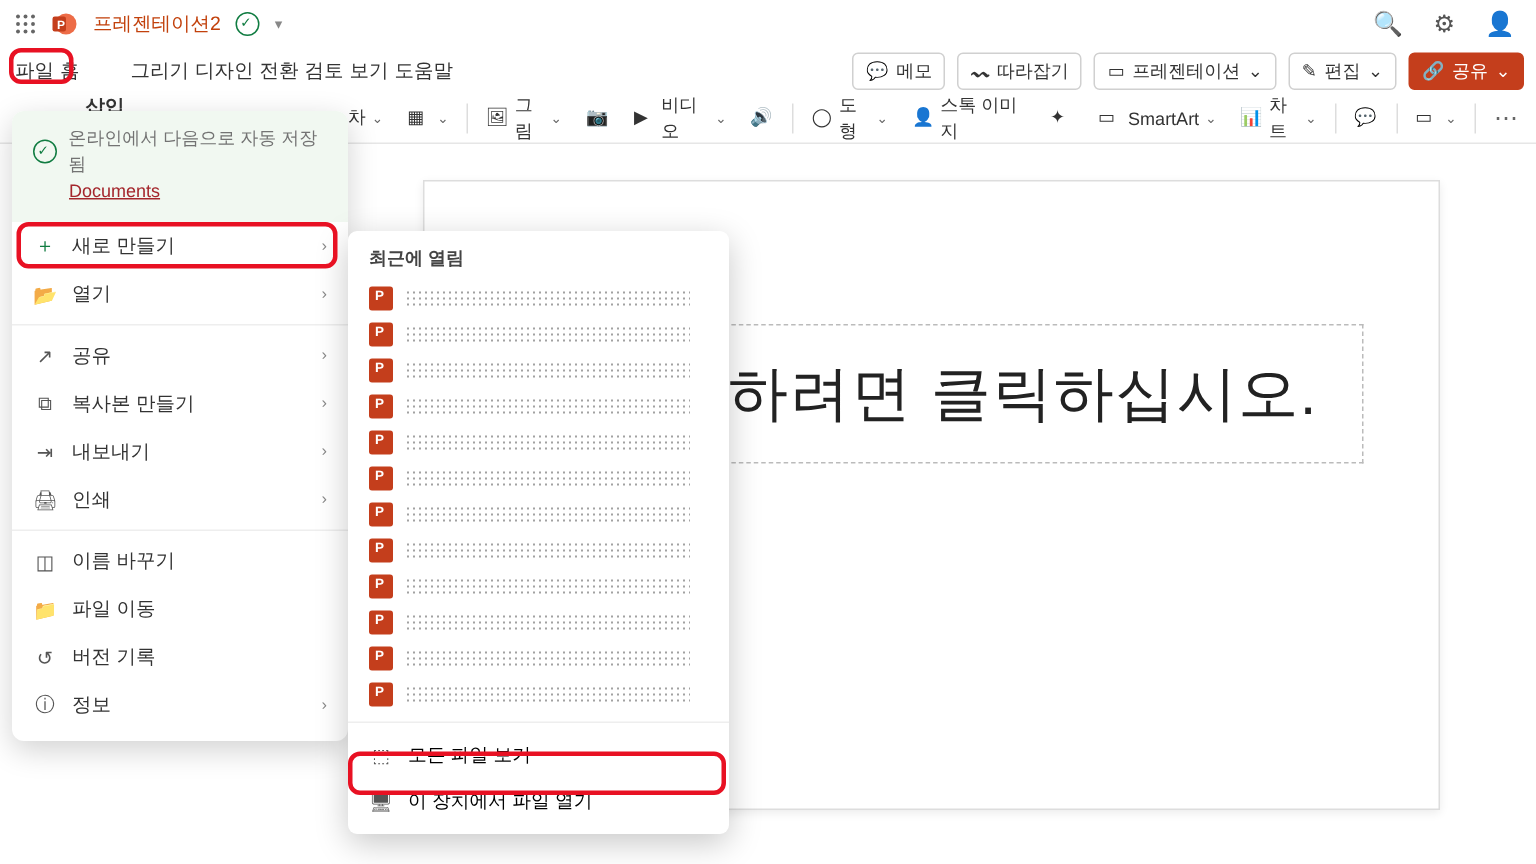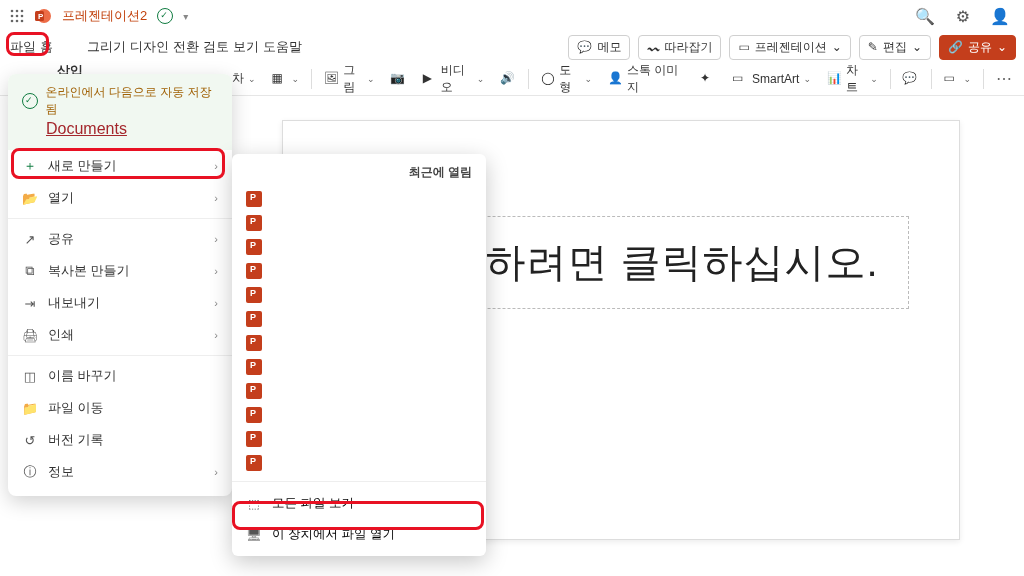--- a/index.html
+++ b/index.html
@@ -35,32 +35,32 @@
 .toolbar{display:flex;align-items:center;height:34px;padding:0 8px;gap:8px;color:#333;font-size:12px;border-bottom:1px solid #e6e6e6;}
 .toolbar .grp{display:flex;align-items:center;gap:4px;padding:0 4px;}
 .toolbar .sep{width:1px;height:20px;background:#ddd;}
 .toolbar .lbl{font-size:12px;}
 .toolbar .chev{font-size:9px;color:#666;}
 .mini-icon{width:16px;height:16px;display:inline-block;}
 
 
 .file-menu{position:absolute;left:8px;top:74px;width:224px;background:#fff;border-radius:8px;box-shadow:0 6px 20px rgba(0,0,0,.18);padding-bottom:8px;}
 .save-banner{background:#F1F8F1;padding:10px 14px 12px;border-radius:8px 8px 0 0;}
-.save-banner .row1{display:flex;align-items:center;gap:8px;font-size:12px;color:#a16207;}
-.save-banner .docs{font-size:16px;color:#A4262C;text-decoration:underline;margin-left:24px;margin-top:2px;display:inline-block;}
+.save-banner .row1{display:flex;align-items:center;gap:8px;font-size:12px;color:#737373;}
+.save-banner .docs{font-size:12px;color:#A4262C;text-decoration:underline;margin-left:24px;margin-top:2px;display:inline-block;}
 .menu-item{display:flex;align-items:center;gap:10px;padding:7px 14px;font-size:13px;color:#333;cursor:pointer;}
 .menu-item .mi-icon{width:16px;text-align:center;font-size:13px;color:#555;}
 .menu-item .mi-icon.accent{color:#107C41;}
 .menu-item .mi-icon.folder{color:#C87E0A;}
 .menu-item .chev-r{margin-left:auto;color:#888;font-size:11px;}
 .menu-sep{height:1px;background:#eee;margin:4px 0;}
 
 
 .open-sub{position:absolute;left:232px;top:154px;width:254px;background:#fff;border-radius:6px;box-shadow:0 6px 22px rgba(0,0,0,.22);padding:10px 0 6px;}
-.open-sub .hdr{font-size:12px;font-weight:600;padding:0 14px 6px;color:#444;text-align:right;}
+.open-sub .hdr{font-size:12px;font-weight:600;padding:0 14px 6px;color:#444;}
 .recent{font-size:12px;color:#333;}
 .recent-item{display:flex;align-items:center;gap:8px;padding:4px 14px;cursor:pointer;}
 .p-icon{width:16px;height:16px;background:#C43E1C;border-radius:2px;position:relative;flex-shrink:0;}
 .p-icon::after{content:"P";color:#fff;font-size:9px;font-weight:700;position:absolute;left:4px;top:1px;}
 .scramble{width:190px;height:12px;background-image:radial-gradient(#555 0.6px,transparent 0.7px);background-size:4px 4px;opacity:.55;}
 .open-sub .sep{height:1px;background:#eee;margin:6px 0;}
 .act{display:flex;align-items:center;gap:10px;padding:7px 14px;font-size:12.5px;cursor:pointer;}
 .act .a-icon{width:16px;text-align:center;color:#555;}
 
 

